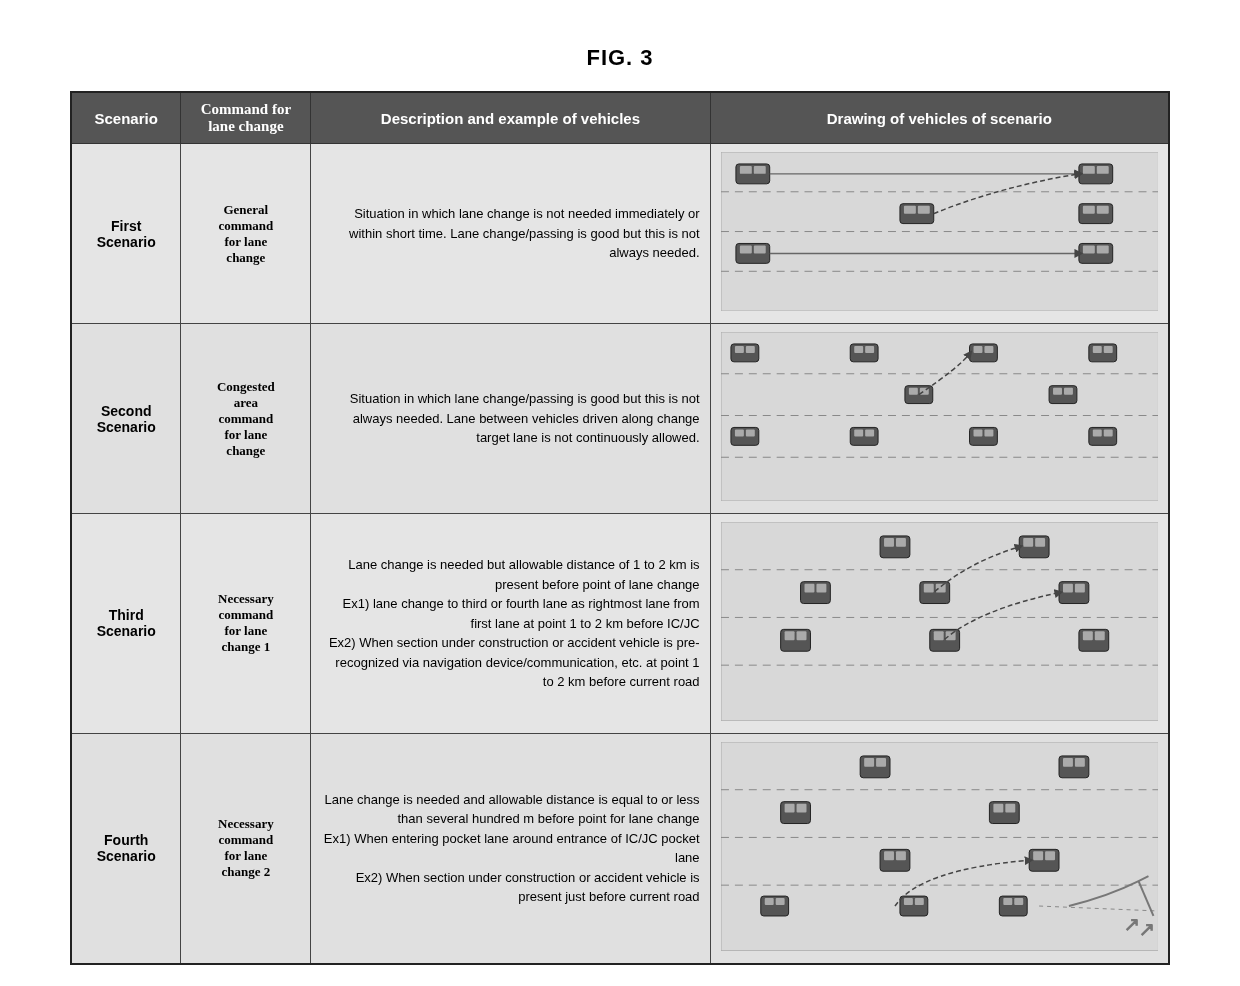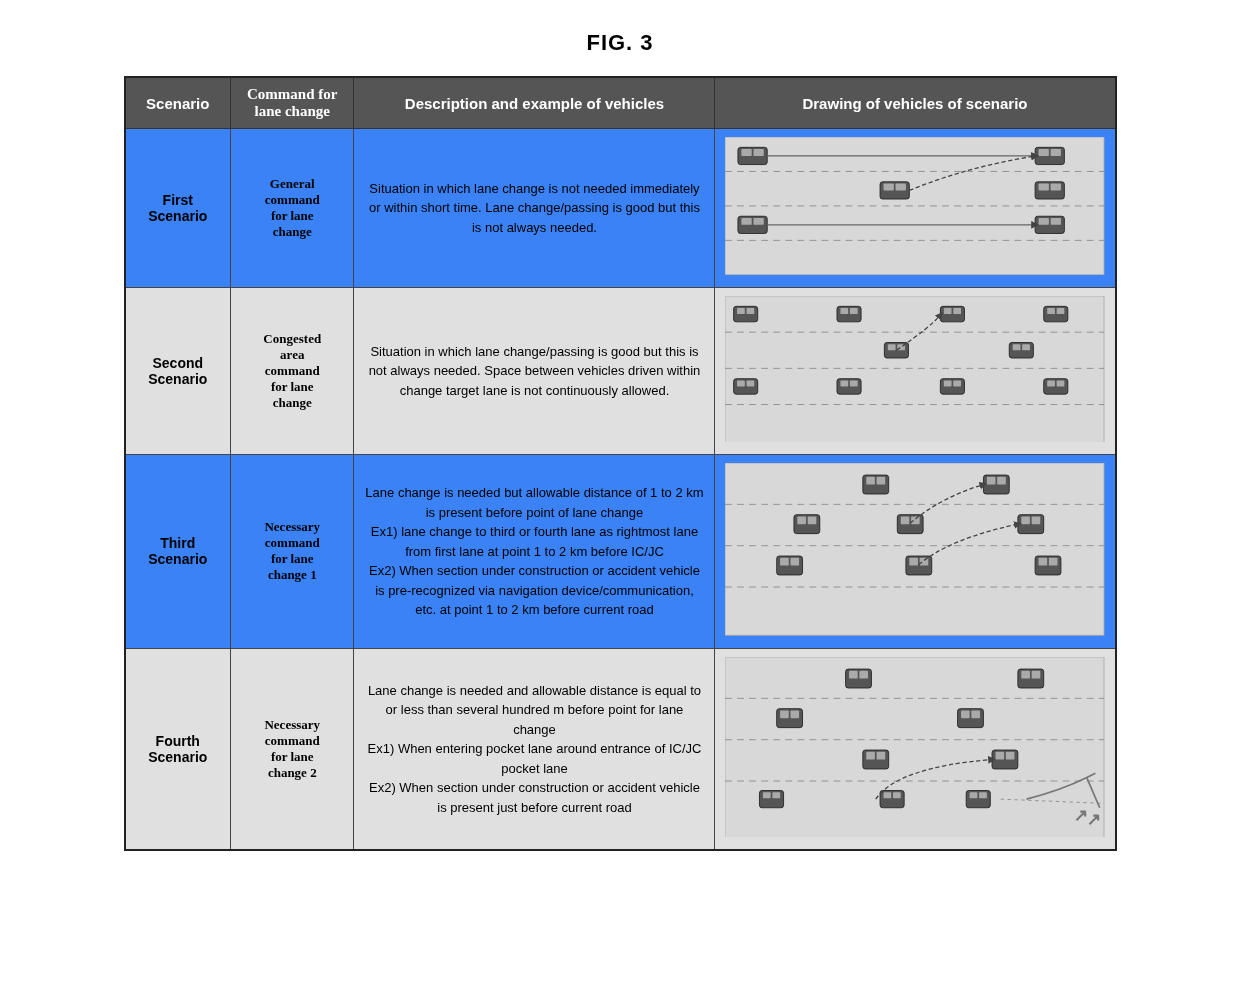--- a/index.html
+++ b/index.html
@@ -11,61 +11,62 @@
       align-items: center;
       padding: 30px 20px;
       width: 1240px;
       min-height: 986px;
     }
     .fig-title {
       font-size: 22px;
       font-weight: bold;
       margin-bottom: 20px;
       letter-spacing: 1px;
+      margin-top: 15px;
     }
     .main-table {
-      width: 993px;
+      width: 1100px;
       border-collapse: collapse;
       border: 2px solid #222;
     }
     .main-table th, .main-table td {
       border: 1px solid #444;
       vertical-align: middle;
       padding: 8px 10px;
     }
     .header-row th {
       background: #555;
       color: #fff;
       font-weight: bold;
       font-size: 15px;
       text-align: center;
       border: 1px solid #333;
     }
     .col-scenario { width: 110px; text-align: center; }
     .col-command { width: 130px; text-align: center; font-family: Liberation Serif, serif; }
-    .col-desc { width: 400px; text-align: center; vertical-align: top; padding: 12px; }
+    .col-desc { width: 400px; text-align: right; vertical-align: top; padding: 12px; }
     .col-drawing { width: 460px; text-align: center; vertical-align: middle; padding: 6px; }
 
     .scenario-name {
       font-weight: bold;
       font-size: 14px;
       text-align: center;
     }
     .command-text {
       font-weight: bold;
       font-size: 13px;
       text-align: center;
     }
     .desc-text {
       font-size: 13px;
       line-height: 1.5;
     }
 
     
-    .row-odd td { background: #3b82f6; }
+    .row-odd td { background: #e5e5e5; }
     .row-even td { background: #e0e0e0; }
 
     
     svg.road-svg {
       width: 100%;
       height: auto;
     }
   </style>
 </head>
 <body>
@@ -142,21 +143,21 @@
     </tr>
 
     <tr class="row-even">
       <td class="col-scenario">
         <div class="scenario-name">Second<br>Scenario</div>
       </td>
       <td class="col-command">
         <div class="command-text">Congested<br>area<br>command<br>for lane<br>change</div>
       </td>
       <td class="col-desc">
-        <div class="desc-text">Situation in which lane change/passing is good but this is not always needed. Space between vehicles driven within change target lane is not continuously allowed.</div>
+        <div class="desc-text">Situation in which lane change/passing is good but this is not always needed. Lane between vehicles driven along change target lane is not continuously allowed.</div>
       </td>
       <td class="col-drawing">
         <svg class="road-svg" viewBox="0 0 440 170" xmlns="http://www.w3.org/2000/svg">
           <rect width="440" height="170" fill="#d8d8d8" stroke="#aaa" stroke-width="1"></rect>
           <line x1="0" y1="42" x2="440" y2="42" stroke="#888" stroke-width="1" stroke-dasharray="8,6"></line>
           <line x1="0" y1="84" x2="440" y2="84" stroke="#888" stroke-width="1" stroke-dasharray="8,6"></line>
           <line x1="0" y1="126" x2="440" y2="126" stroke="#888" stroke-width="1" stroke-dasharray="8,6"></line>
 
           <rect x="10" y="12" width="28" height="18" rx="3" fill="#555" stroke="#222" stroke-width="1"></rect>
           <rect x="14" y="14" width="9" height="7" rx="1" fill="#aaa"></rect>

